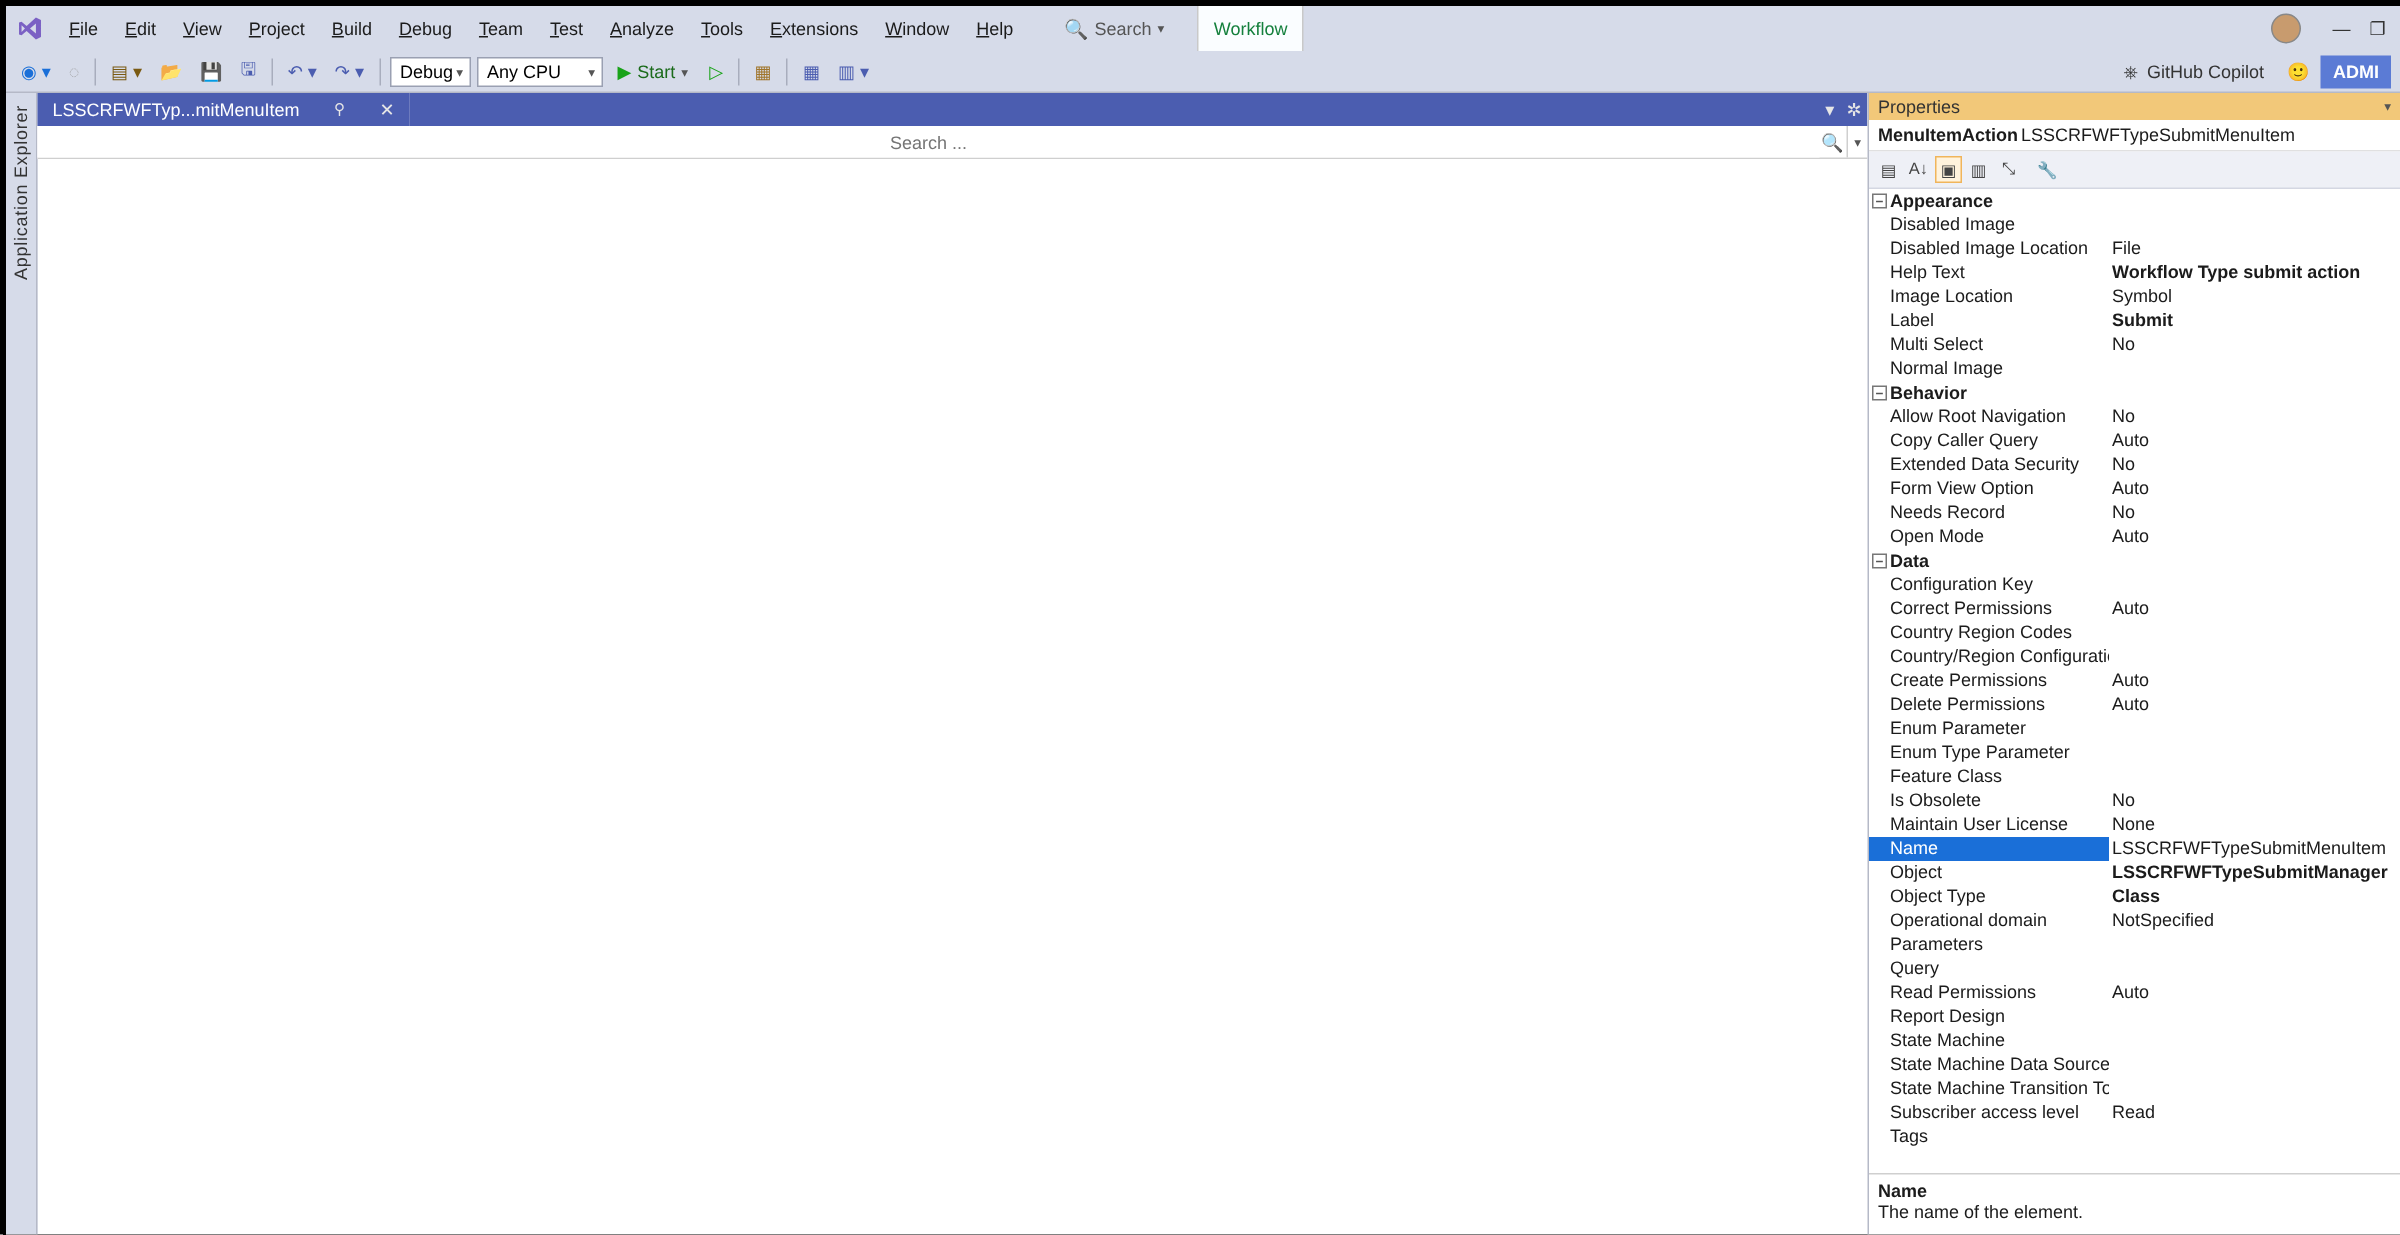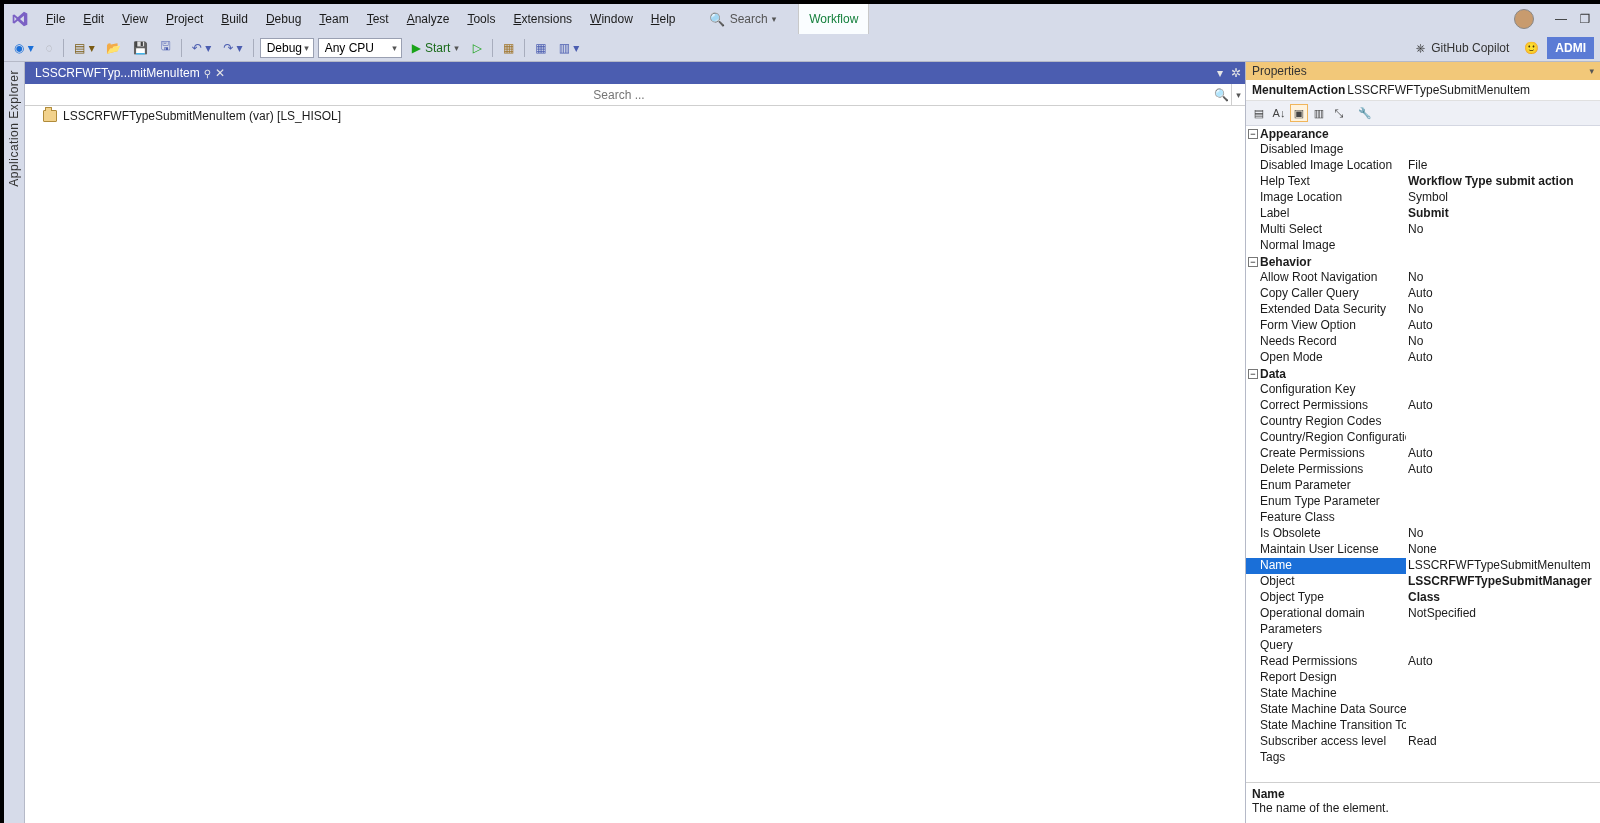--- a/index.html
+++ b/index.html
@@ -31,21 +31,21 @@
 .feedback { width: 22px; color: #333; text-align: center; }
 .admin { background: #5b7bd5; color: #fff; padding: 4px 8px; font-weight: 600; }
 
 
 .body { flex: 1; display: flex; min-height: 0; }
 .left-rail { width: 21px; background: #d6dbe9; border-right: 1px solid #b5b9c7; display: flex; align-items: flex-start; justify-content: center; padding-top: 8px; }
 .left-rail span { writing-mode: vertical-rl; transform: rotate(180deg); color: #333; letter-spacing: .5px; }
 
 .editor { flex: 1; display: flex; flex-direction: column; min-width: 0; }
 .tab-row { display: flex; align-items: stretch; height: 22px; background: #d6dbe9; }
-.tab { display: inline-flex; align-items: center; gap: 4px; padding: 0 10px; background: #4b5db0; color: #fff; height: 100%; }
+.tab { display: inline-flex; align-items: center; gap: 23px; padding: 0 10px; background: #4b5db0; color: #fff; height: 100%; }
 .tab .pin { color: #e6e6e6; font-size: 10px; }
 .tab .close { color: #e6e6e6; font-size: 12px; }
 .tab-row .filler { flex: 1; background: #4b5db0; height: 100%; display:flex; align-items:center; justify-content:flex-end; padding-right:4px; gap:8px; color:#e6e6e6; font-size:10px; }
 .search-row { display: flex; align-items: center; height: 22px; border-bottom: 1px solid #cfcfcf; background: #fff; }
 .search-row input { flex: 1; border: none; outline: none; padding: 0 6px; height: 100%; color: #666; text-align: center; }
 .search-row .mag { width: 18px; text-align: center; color: #555; }
 .search-row .caret { width: 14px; text-align: center; color: #555; font-size: 9px; border-left:1px solid #cfcfcf; height:100%; display:flex; align-items:center; justify-content:center;}
 .doc-line { display: flex; align-items: center; gap: 6px; padding: 3px 18px; color: #1b1b1b; }
 .doc-icon { width: 14px; height: 12px; background: #f2d28c; border: 1px solid #b08b3a; border-radius: 1px; position: relative; }
 .doc-icon::after { content:""; position:absolute; width:5px; height:3px; background:#f2d28c; border:1px solid #b08b3a; border-bottom:none; top:-4px; left:1px; border-radius:1px 1px 0 0;}
@@ -151,24 +151,20 @@
         <div class="filler">
           <span>▾</span>
           <span>✲</span>
         </div>
       </div>
       <div class="search-row">
         <input placeholder="Search ..." style="">
         <span class="mag">🔍</span>
         <span class="caret">▾</span>
       </div>
-      <div class="doc-line">
-        <span class="doc-icon"></span>
-        <span>LSSCRFWFTypeSubmitMenuItem (var) [LS_HISOL]</span>
-      </div>
     </div>
 
     <div class="props">
       <div class="props-title">
         <span>Properties</span>
         <span class="caret">▾</span>
       </div>
       <div class="props-obj">
         <b>MenuItemAction</b><span>LSSCRFWFTypeSubmitMenuItem</span>
       </div>

